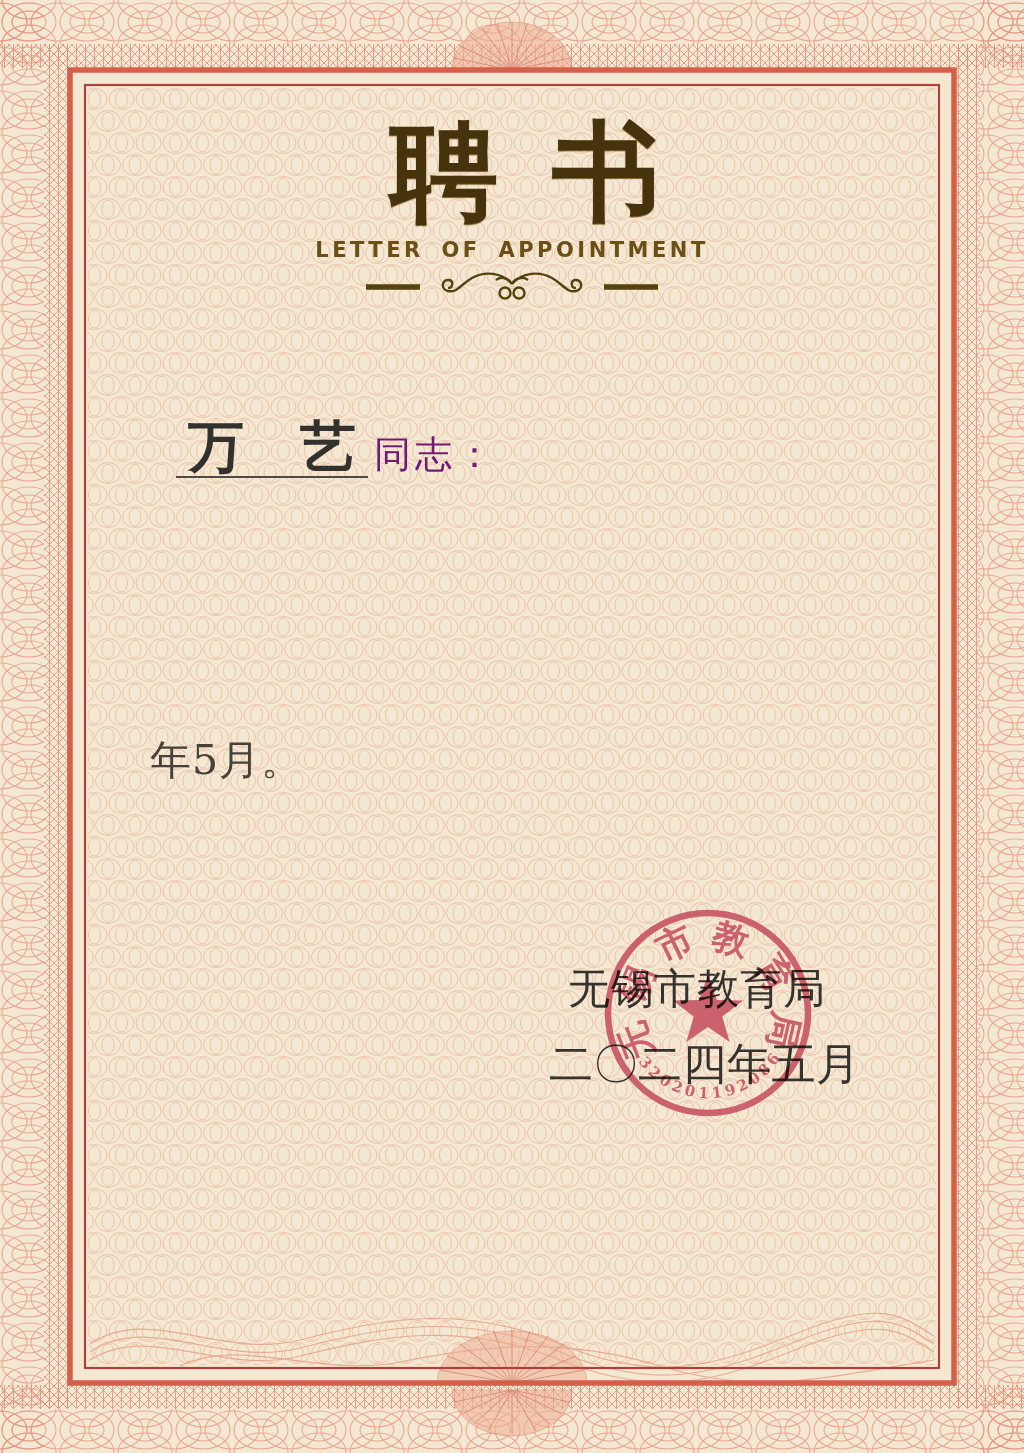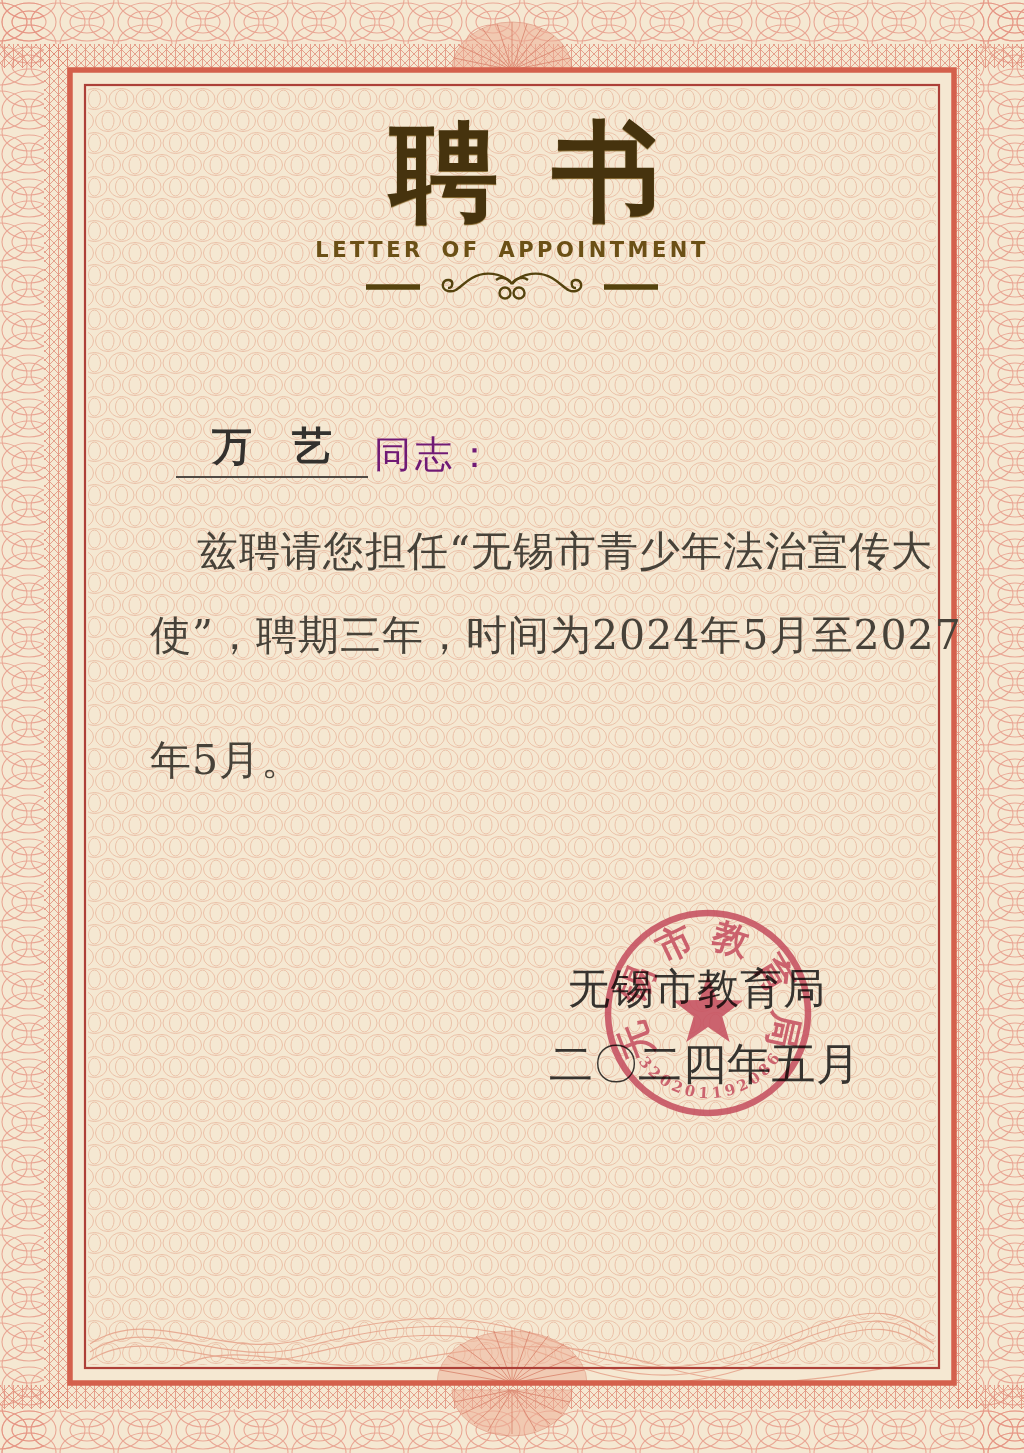--- a/index.html
+++ b/index.html
@@ -29,21 +29,21 @@
     font-size:21px;font-weight:bold;
     letter-spacing:3.5px;word-spacing:7px;
     color:#6b5016;
   }
   .ornament{position:absolute;left:360px;top:268px;}
 
   .name-box{
     position:absolute;left:176px;top:418px;width:192px;height:58px;
     border-bottom:2.5px solid #4f4a44;
     text-align:center;
-    font-size:40px;font-weight:bold;color:#33312e;
+    font-size:56px;font-weight:bold;color:#33312e;
     line-height:56px;
   }
   .salutation{
     position:absolute;left:374px;top:430px;
     font-size:37px;color:#701a75;letter-spacing:4px;
   }
 
   .body-line{
     position:absolute;left:150px;width:760px;
     font-size:41px;color:#474239;letter-spacing:1px;
@@ -162,22 +162,20 @@
           <path d="M152 16 C162 4 180 3 192 10 C204 17 207 25 216 23 C224 21 222 11 215 12 C210 13 211 20 216 20"></path>
           <path d="M152 16 C149 10 141 8 136 12"></path>
           <path d="M152 16 C155 10 163 8 168 12"></path>
         </g>
       </g>
     </svg>
 
     <div class="name-box">万　艺</div>
     <div class="salutation">同志：</div>
 
-    <div class="body-line line-0">兹聘请您担任“无锡市青少年法治宣传大</div>
-    <div class="body-line line-1">使”，聘期三年，时间为2024年5月至2027</div>
     <div class="body-line line-2">年5月。</div>
 
     <div class="issuer">无锡市教育局</div>
     <div class="issue-date">二〇二四年五月</div>
 
     <svg class="seal" width="230" height="230" viewBox="0 0 230 230" aria-hidden="true">
       <defs>
         <path id="sealTopArc" d="M61 152 A65 65 0 1 1 165 152" fill="none"></path>
         <path id="sealBottomArc" d="M39 155 A85 85 0 0 0 187 155" fill="none"></path>
       </defs>

